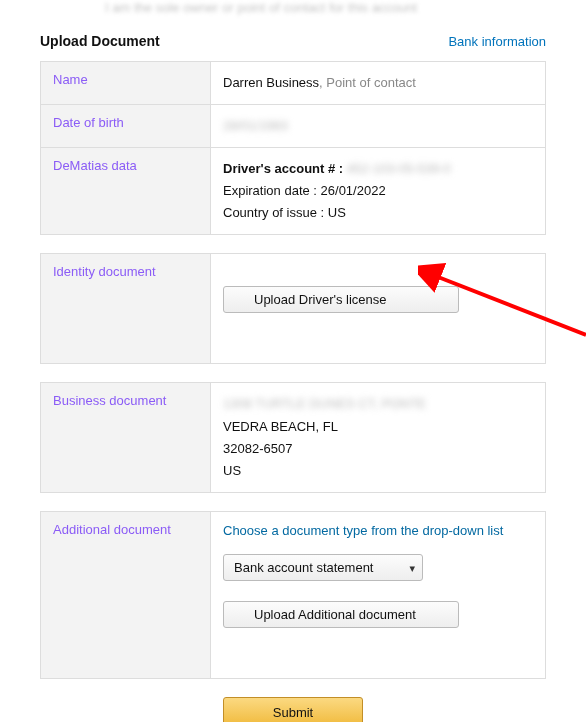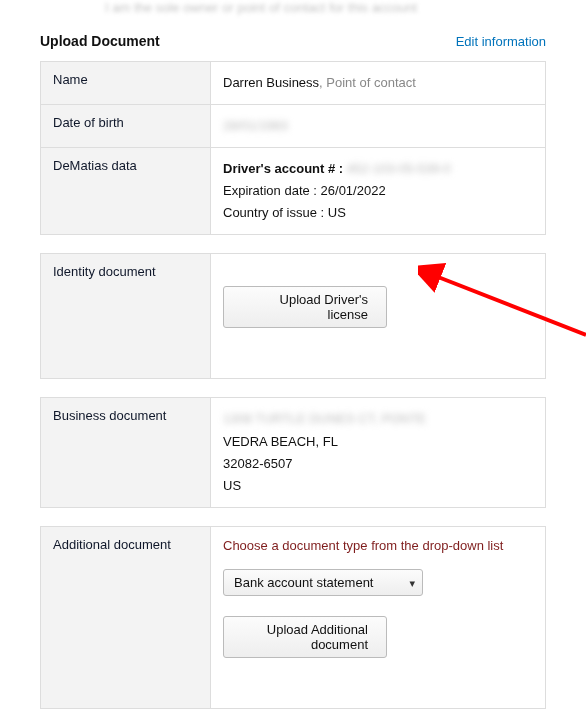--- a/index.html
+++ b/index.html
@@ -42,21 +42,21 @@
       margin: 0 40px 18px 40px;
     }
     .tbl .row { display: flex; border-bottom: 1px solid #ddd; }
     .tbl .row:last-child { border-bottom: none; }
     .lbl {
       width: 170px;
       flex-shrink: 0;
       background: #f3f3f3;
       border-right: 1px solid #ddd;
       padding: 10px 12px;
-      color: #0f172a;
+      color: #8b5cf6;
       font-size: 13px;
     }
     .val {
       flex: 1;
       padding: 10px 12px;
       color: #111;
       font-size: 13px;
       line-height: 1.7;
     }
     .muted { color: #888; }
@@ -64,26 +64,26 @@
       color: #bbb;
       filter: blur(3px);
       user-select: none;
       display: inline-block;
     }
     .upload-btn {
       display: inline-block;
       background: linear-gradient(#fcfcfc, #eee);
       border: 1px solid #bbb;
       border-radius: 3px;
-      padding: 5px 18px;
-      font-size: 13px;
-      color: #111;
-      cursor: pointer;
-      width: 164px;
-      text-align: right;
+      padding: 5px 30px;
+      font-size: 13px;
+      color: #111;
+      cursor: pointer;
+      width: 236px;
+      text-align: left;
     }
     .val .upload-btn { margin: 8px 0 0 0; }
     .identity-doc .val { padding: 20px 12px 50px 12px; }
     .identity-doc .upload-btn { margin-top: 12px; }
     .select-wrap {
       position: relative;
       display: inline-block;
       width: 200px;
       margin-bottom: 12px;
     }
@@ -100,21 +100,21 @@
     }
     .select-caret {
       position: absolute;
       right: 8px;
       top: 5px;
       font-size: 11px;
       color: #333;
       pointer-events: none;
     }
     .additional-doc .val { padding-bottom: 50px; }
-    .prompt { color: #7f1d1d; margin-bottom: 14px; line-height: 1.4; }
+    .prompt { color: #0369a1; margin-bottom: 14px; line-height: 1.4; }
     .submit-wrap { text-align: center; margin-top: 18px; }
     .submit-btn {
       background: linear-gradient(#fbd981, #f0b93a);
       border: 1px solid #c28e27;
       border-radius: 3px;
       padding: 7px 0;
       width: 140px;
       font-size: 13px;
       color: #111;
       cursor: pointer;
@@ -128,21 +128,21 @@
   </style>
 </head>
 <body>
 
 <div class="wrap">
 
   <div class="top-note">I am the sole owner or point of contact for this account</div>
 
   <div class="section-header">
     <div class="section-title">Upload Document</div>
-    <a class="edit-link">Edit information</a>
+    <a class="edit-link">Bank information</a>
   </div>
 
   <div class="tbl">
     <div class="row">
       <div class="lbl">Name</div>
       <div class="val">
         <span>Darren Business</span><span class="muted">, Point of contact</span>
       </div>
     </div>
     <div class="row">

